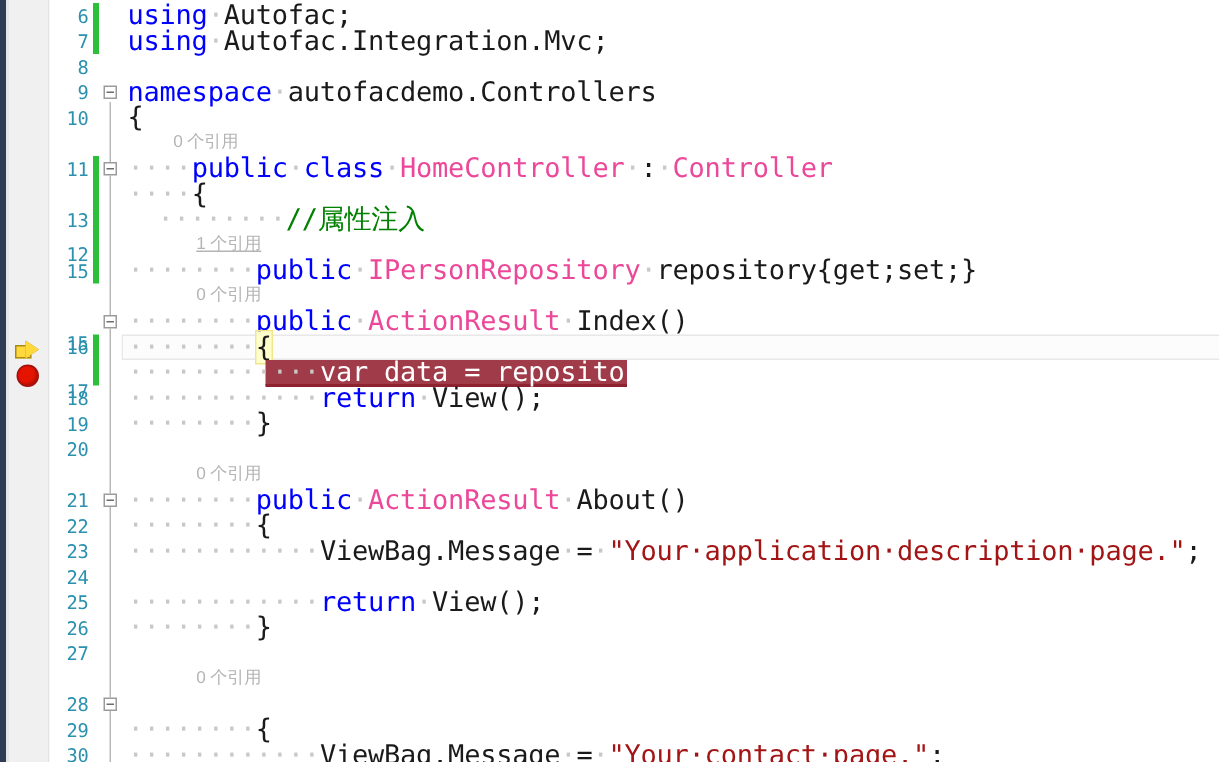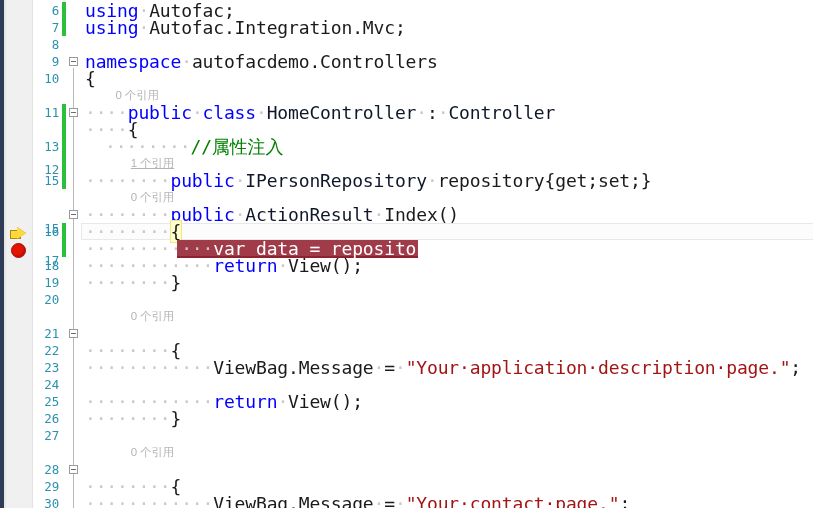--- a/index.html
+++ b/index.html
@@ -75,21 +75,21 @@
     position:absolute;left:0;height:17px;line-height:17px;
     white-space:pre;font-size:18px;
     font-family:"DejaVu Sans Mono","Liberation Mono",monospace;
     color:#1a1a1a;letter-spacing:-0.15px;
   }
   .codelens{
     color:#b4b4b4;font-size:11.5px;
     font-family:"Liberation Sans","DejaVu Sans",sans-serif;
   }
   .kw{color:#0000ff;}
-  .typ{color:#0f172a;}
+  .typ{color:#ec4899;}
   .str{color:#a31515;}
   .cmt{color:#008000;}
   .dot{color:#c8c8c8;}
   .plain{color:#1a1a1a;}
 
   
   .cur-line-box{
     position:absolute;left:0;height:17px;box-sizing:border-box;
     border:1px solid #e8e8e8;background:#fcfcfc;
   }
@@ -183,20 +183,21 @@
       <div class="row" style="top: 206px; left: 4px;"><span class="dot">········</span><span class="kw">public</span><span class="dot">·</span><span class="typ">ActionResult</span><span class="dot">·</span><span class="plain">Index()</span></div>
       <div class="cur-line-box" style="top: 223px; left: 0px; width: 790px;"></div>
       <div class="row" style="top: 223px; left: 4px;"><span class="dot">········</span><span class="plain cur-stmt-hl">{</span></div>
       <div class="bp-line-hl" style="top: 240px; left: 95.68px; width: 240.84px; background: rgb(160, 59, 73);"></div>
       <div class="bp-underline" style="top: 256px; left: 95.68px; width: 240.84px;"></div>
       <div class="row" style="top: 240px; left: 4px;"><span class="dot">············</span><span class="bp-text">var data = repository.GetAll();</span></div>
       <div class="row" style="top: 257px; left: 4px;"><span class="dot">············</span><span class="kw">return</span><span class="dot">·</span><span class="plain">View();</span></div>
       <div class="row" style="top: 274px; left: 4px;"><span class="dot">········</span><span class="plain">}</span></div>
       <div class="row" style="top: 291px; left: 4px;"></div>
       <div class="row codelens" style="top: 308px; left: 49.84px;">0 个引用</div>
+      <div class="row" style="top: 325px; left: 4px;"><span class="dot">········</span><span class="kw">public</span><span class="dot">·</span><span class="typ">ActionResult</span><span class="dot">·</span><span class="plain">About()</span></div>
       <div class="row" style="top: 342px; left: 4px;"><span class="dot">········</span><span class="plain">{</span></div>
       <div class="row" style="top: 359px; left: 4px;"><span class="dot">············</span><span class="plain">ViewBag.Message</span><span class="dot">·</span><span class="plain">=</span><span class="dot">·</span><span class="str">"Your·application·description·page."</span><span class="plain">;</span></div>
       <div class="row" style="top: 376px; left: 4px;"></div>
       <div class="row" style="top: 393px; left: 4px;"><span class="dot">············</span><span class="kw">return</span><span class="dot">·</span><span class="plain">View();</span></div>
       <div class="row" style="top: 410px; left: 4px;"><span class="dot">········</span><span class="plain">}</span></div>
       <div class="row" style="top: 427px; left: 4px;"></div>
       <div class="row codelens" style="top: 444px; left: 49.84px;">0 个引用</div>
       <div class="row" style="top: 478px; left: 4px;"><span class="dot">········</span><span class="plain">{</span></div>
       <div class="row" style="top: 495px; left: 4px;"><span class="dot">············</span><span class="plain">ViewBag.Message</span><span class="dot">·</span><span class="plain">=</span><span class="dot">·</span><span class="str">"Your·contact·page."</span><span class="plain">;</span></div>
       <div class="row" style="top: 512px; left: 4px;"></div>

